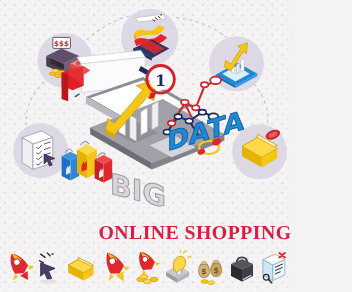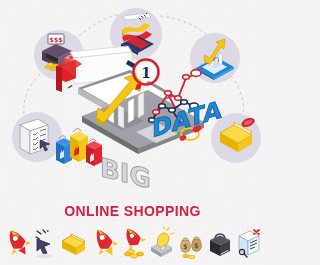--- a/index.html
+++ b/index.html
@@ -63,24 +63,24 @@
     height: 160px;
   }
   #scene svg { display: block; }
 
   
   #title {
     position: absolute;
     left: 0;
     top: 200px;
     width: 265px;
-    text-align: center;
-    font-family: Liberation Sans, sans-serif;
+    text-align: right;
+    font-family: Liberation Serif, serif;
     font-weight: bold;
-    font-size: 14px;
+    font-size: 18px;
     letter-spacing: 0.4px;
     color: #d81e43;
     line-height: 22px;
     white-space: nowrap;
   }
 
   
   #icon-strip {
     position: absolute;
     left: 0;

